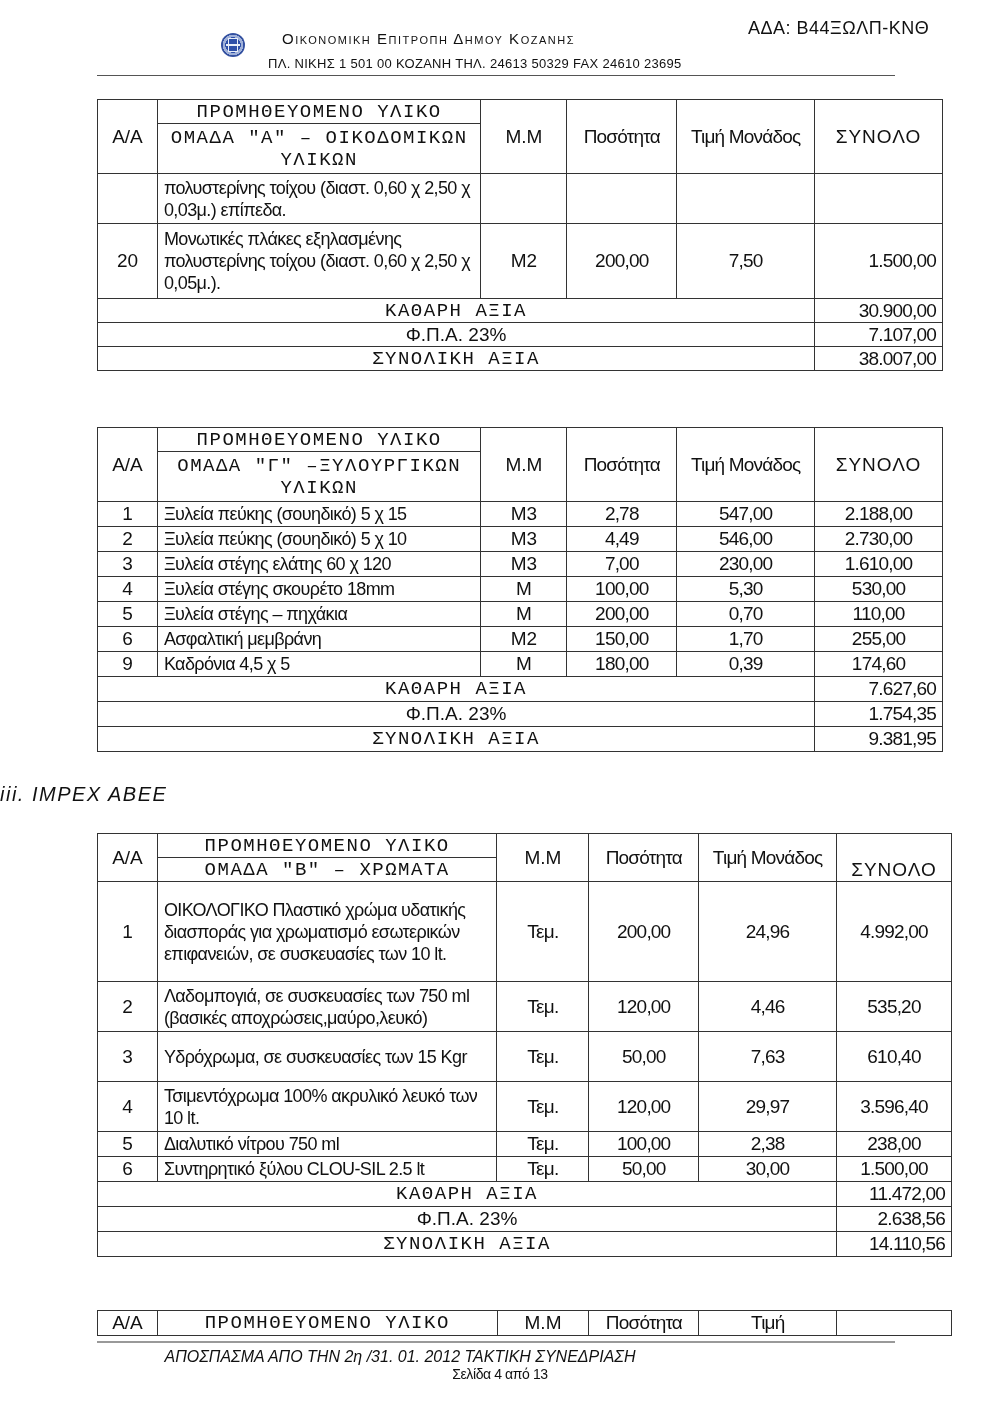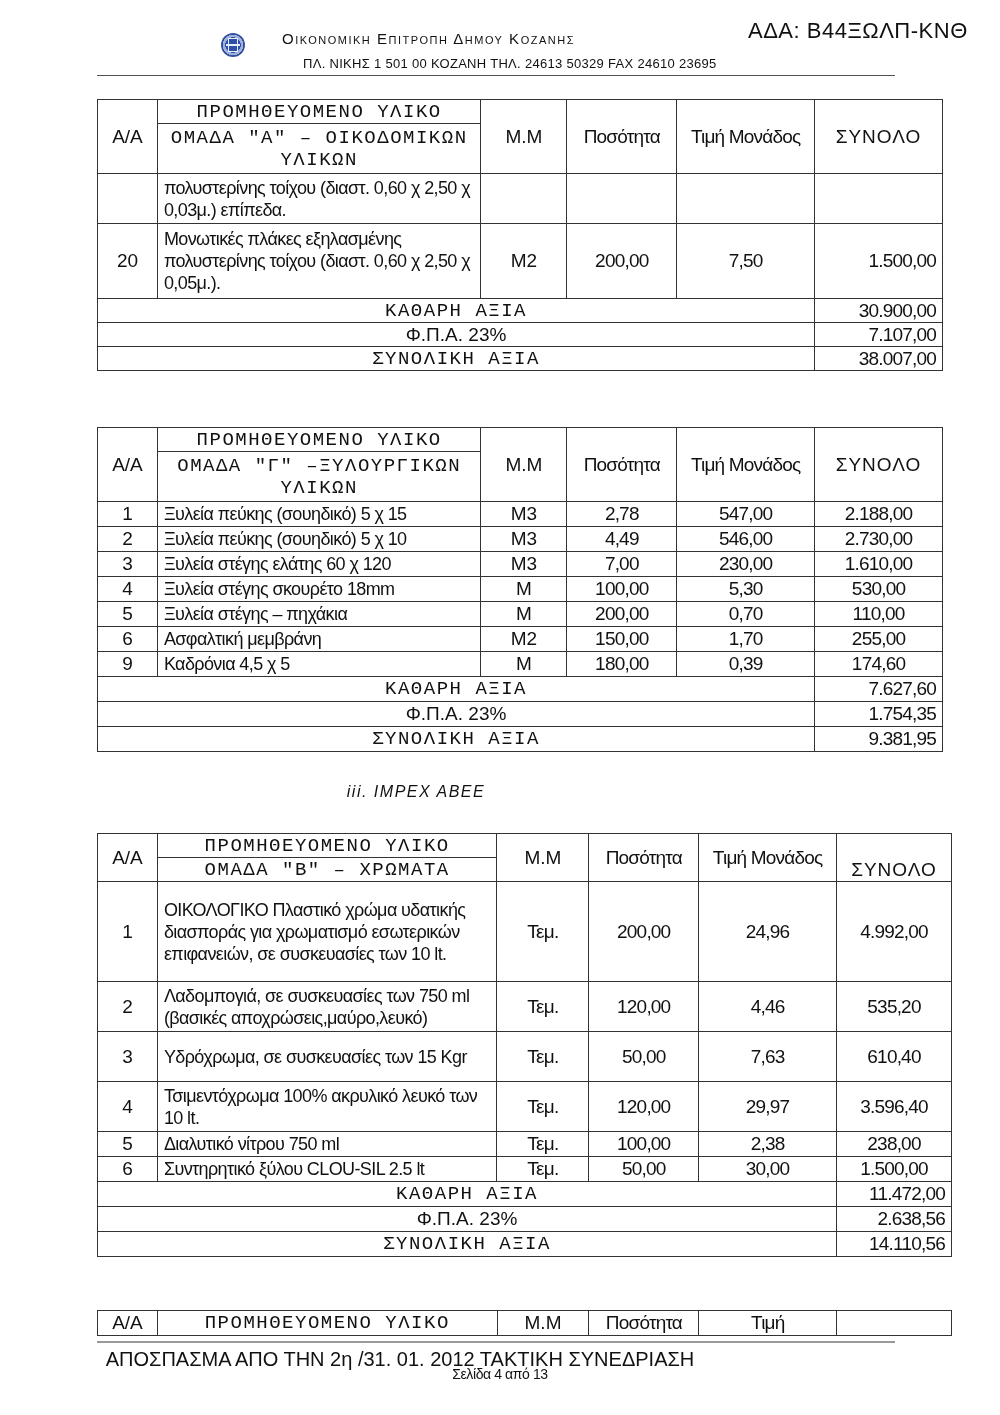--- a/index.html
+++ b/index.html
@@ -4,37 +4,37 @@
 <style>
   html, body { margin:0; padding:0; background:#ffffff; }
   body { width:1000px; height:1415px; position:relative; overflow:hidden;
          font-family:"Liberation Sans Narrow","Liberation Sans", sans-serif; color:#111; }
   .hdr-logo { position:absolute; left:221px; top:33px; width:24px; height:24px; border-radius:50%;
               background:radial-gradient(circle,#2d4fa8 0 45%,#9fb0d8 46% 60%,#3350a0 61% 100%); }
   .hdr-logo::before { content:""; position:absolute; left:7px; top:5px; width:10px; height:14px;
               border:1px solid #e8eef8; box-sizing:border-box; }
   .hdr-logo::after { content:""; position:absolute; left:5px; top:11px; width:14px; height:2px; background:#e8eef8; }
   .hdr-title { position:absolute; left:282px; top:30px; font-size:15px; letter-spacing:1.5px; font-variant:small-caps; }
-  .hdr-addr { position:absolute; left:268px; top:56px; font-size:13px; letter-spacing:0.3px;margin-left:35px; }
-  .hdr-ada { position:absolute; left:748px; top:18px; font-size:22px; letter-spacing:0.5px; }
+  .hdr-addr { position:absolute; left:268px; top:56px; font-size:13px; letter-spacing:0.3px; }
+  .hdr-ada { position:absolute; left:748px; top:18px; font-size:18px; letter-spacing:0.5px; }
   .hdr-rule { position:absolute; left:97px; top:75px; width:798px; height:1px; background:#555; }
 
   table.t { position:absolute; border-collapse:collapse; font-size:19px; }
   table.t td { border:1px solid #333; padding:0 6px; line-height:22px; vertical-align:middle; }
   .c { text-align:center; }
   .r { text-align:right; }
   .hd { letter-spacing:1.5px; text-align:center;font-family:Liberation Mono, monospace; }
   .desc { font-size:18px; letter-spacing:-0.6px; line-height:22px;margin-left:22px; }
   .narrow { letter-spacing:-0.8px; }
 
-  .sec-title { position:absolute; left:0; width:832px; top:783px; text-align:center;
-               font-style:italic; font-size:16px; letter-spacing:1.5px; }
+  .sec-title { position:absolute; left:0; width:832px; top:783px; text-align:left;
+               font-style:italic; font-size:20px; letter-spacing:1.5px; }
 
   .ftr-rule { position:absolute; left:97px; top:1341px; width:798px; height:2px; background:#999; }
-  .ftr-1 { position:absolute; left:0; width:800px; top:1348px; text-align:center; font-size:20px; }
+  .ftr-1 { position:absolute; left:0; width:800px; top:1348px; text-align:center; font-size:16px;font-style:italic; }
   .ftr-2 { position:absolute; left:0; width:1000px; top:1366px; text-align:center; font-size:14px; letter-spacing:-0.4px; }
 </style>
 </head>
 <body>
 
 <div class="hdr-logo"></div>
 <div class="hdr-title">Οικονομικη Επιτροπη Δημου Κοζανης</div>
 <div class="hdr-addr">ΠΛ. ΝΙΚΗΣ  1  501 00  ΚΟΖΑΝΗ  ΤΗΛ.  24613 50329  FAX  24610 23695</div>
 <div class="hdr-ada">ΑΔΑ: Β44ΞΩΛΠ-ΚΝΘ</div>
 <div class="hdr-rule"></div>

